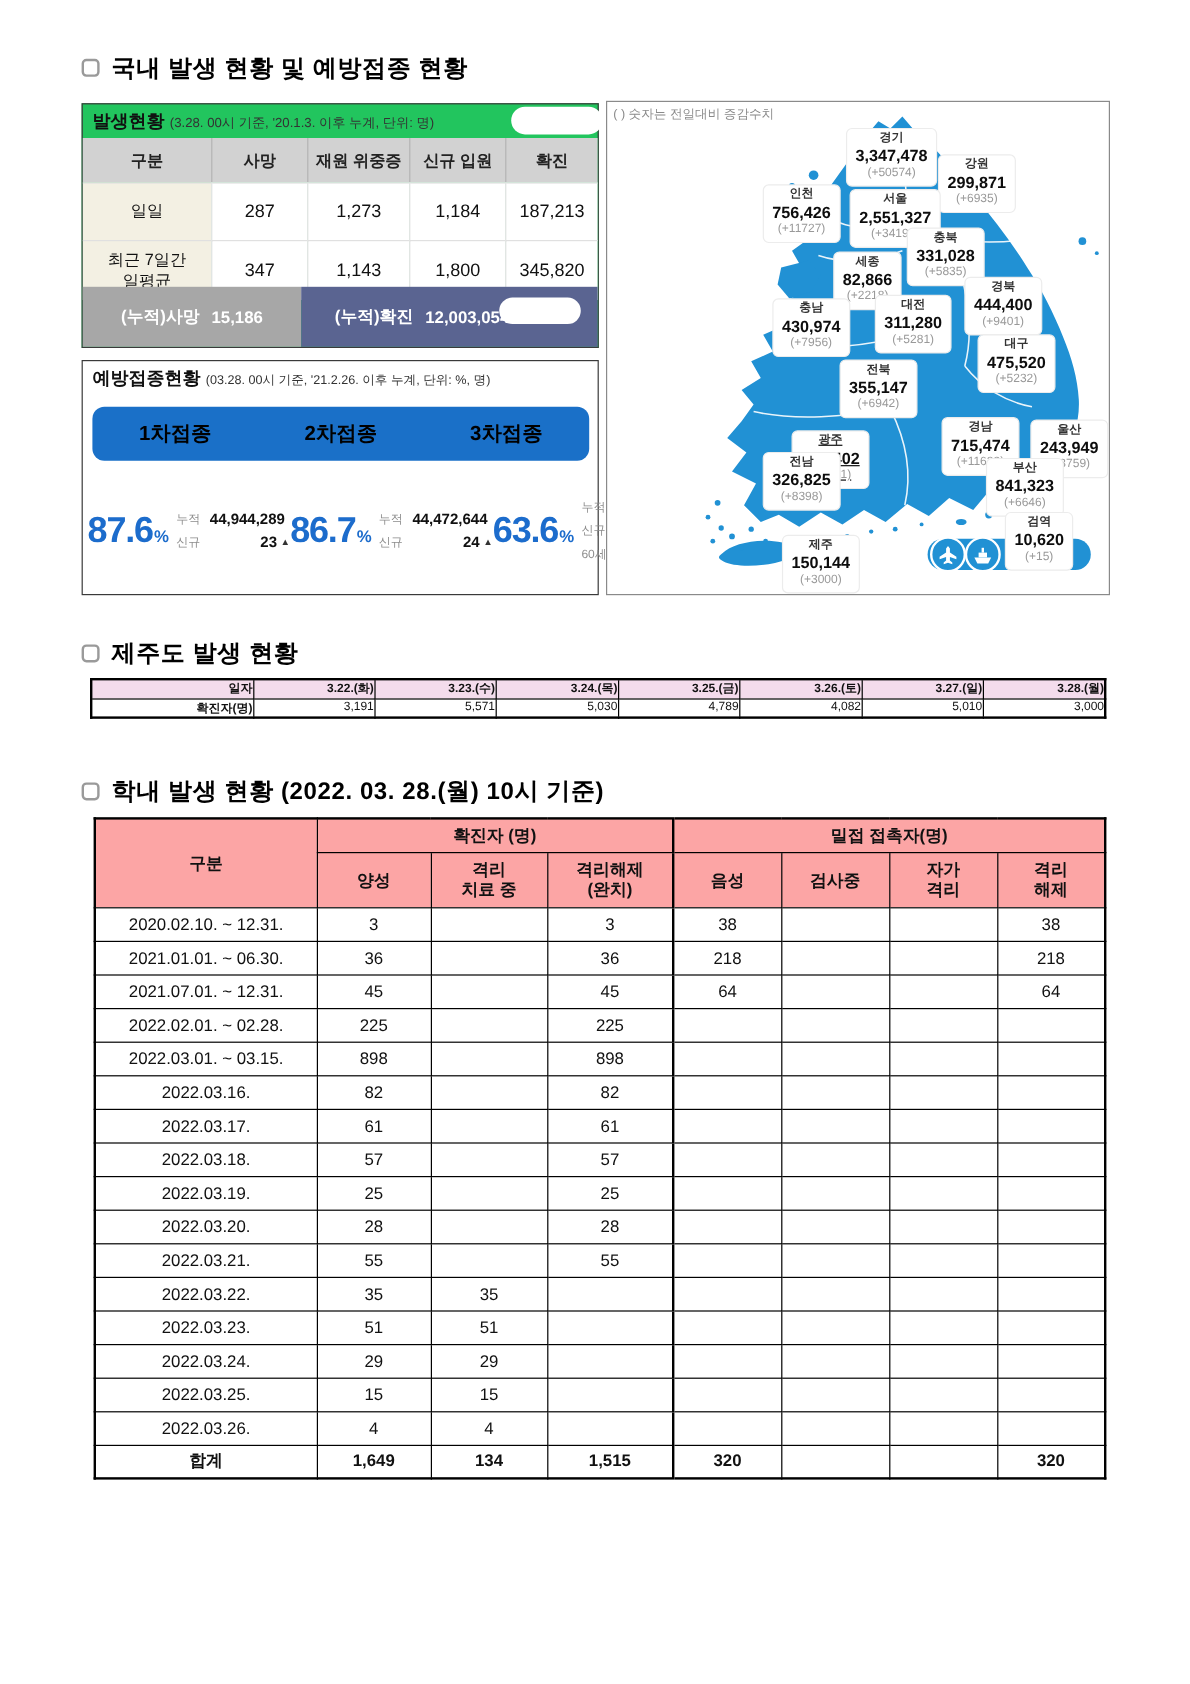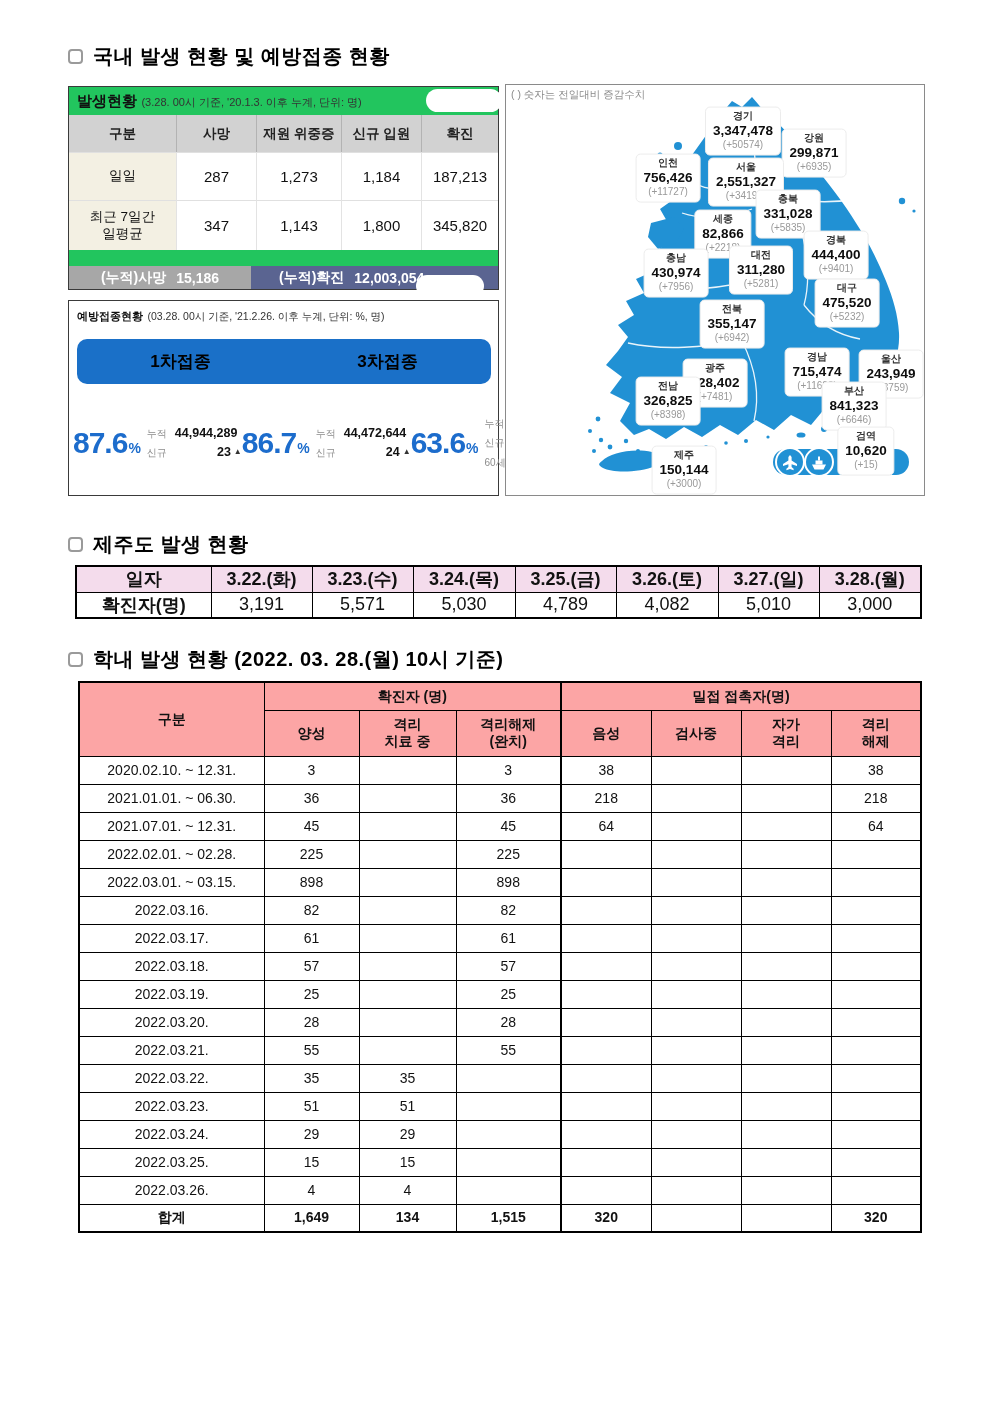--- a/index.html
+++ b/index.html
@@ -17,29 +17,29 @@
   .ob-subtitle { font-size:11px; color:#333; }
   .ob-corner-pill { position:absolute; top:2px; right:-4px; width:76px; height:23px; background:#fff; border-radius:12px; }
   .ob-table { width:100%; }
   .ob-row { display:grid; grid-template-columns:107px 80px 85px 80px auto; }
   .ob-head { height:37px; background:#d2d2d2; }
   .ob-head .ob-cell { display:flex; align-items:center; justify-content:center; font-size:13.5px; font-weight:700; color:#222; border-left:1px solid #b3b3b3; }
   .ob-head .ob-cell:first-child { border-left:none; }
   .ob-data .ob-cell { display:flex; align-items:center; justify-content:center; font-size:15px; background:#fff; border-left:1px solid #e3e3e3; border-top:1px solid #e0e0e0; }
   .ob-data .ob-cell.ob-label { background:#f3f0e3; font-size:13.5px; border-left:none; white-space:pre-line; text-align:center; line-height:1.25; }
   .ob-r1 { height:48px; } .ob-r2 { height:50px; }
-  .ob-footer { position:absolute; left:0; bottom:0; width:100%; height:23px; display:grid; grid-template-columns:182px auto; }
+  .ob-footer { position:absolute; left:0; bottom:0; width:100%; height:50px; display:grid; grid-template-columns:182px auto; }
   .ob-death { background:#a7a7a7; color:#fff; font-size:14px; font-weight:700; display:flex; align-items:center; justify-content:center; gap:10px; }
   .ob-conf  { position:relative; background:#5a6491; color:#fff; font-size:14px; font-weight:700; display:flex; align-items:center; justify-content:flex-start; gap:10px; padding-left:28px; }
   .ob-white-pill { position:absolute; right:14px; top:9px; width:68px; height:22px; background:#fff; border-radius:11px; }
 
   
   .panel-vaccine { position:absolute; left:68px; top:300px; width:431px; height:196px; background:#fff; border:1px solid #3a3a3a; }
   .vx-titlebar { padding:5px 8px 0 8px; white-space:nowrap; }
-  .vx-title { font-size:11px; font-weight:800; }
+  .vx-title { font-size:15px; font-weight:800; }
   .vx-subtitle { font-size:10.5px; color:#333; }
   .vx-bar { position:absolute; left:8px; top:38px; width:414px; height:45px; background:#1a70c8; border-radius:10px; display:flex; }
   .vx-bar-cell { flex:1; display:flex; align-items:center; justify-content:center; color:#000000; font-size:17px; font-weight:800; }
   .vx-stats { position:absolute; left:4px; top:96px; width:424px; height:92px; display:flex; }
   .vx-group { flex:1; display:flex; align-items:center; justify-content:center; gap:7px; }
   .vx-pct { color:#1c6ccc; font-weight:800; font-size:30px; letter-spacing:-1px; white-space:nowrap; }
   .vx-pct-unit { font-size:14px; font-weight:800; margin-left:1px; }
   .vx-mini-row { display:flex; align-items:center; line-height:1.55; }
   .vx-k { font-size:10px; color:#8c8c8c; min-width:28px; }
   .vx-k.wide { min-width:44px; }
@@ -52,21 +52,21 @@
   .panel-map { position:absolute; left:505px; top:84px; width:420px; height:412px; background:#fff; border:1px solid #8a8a8a; }
   .map-note { position:absolute; left:5px; top:3px; font-size:10.5px; color:#8a8a8a; }
   .map-svg { position:absolute; left:0; top:0; width:420px; height:412px; }
   .map-label { position:absolute; transform:translate(-50%,-50%); background:#fff; border:1px solid #ececec; border-radius:5px; padding:2px 7px 3px 7px; text-align:center; line-height:1.25; z-index:2; white-space:nowrap; }
   .ml-name { font-size:10px; font-weight:800; color:#333; }
   .ml-value { font-size:13.5px; font-weight:800; color:#0d0d0d; }
   .ml-delta { font-size:10px; color:#999; }
 
   
   .jeju-table { position:absolute; left:75px; top:565px; border-collapse:collapse; table-layout:fixed; border:2px solid #000; }
-  .jeju-table td { border:1px solid #000; text-align:center; height:26px; font-size:18px; }
+  .jeju-table td { border:1px solid #000; text-align:right; height:16px; font-size:10px; }
   .jeju-table .jj-head td { background:#f4dcec; font-weight:800; }
   .jeju-table .jj-rowlabel { font-weight:800; }
 
   
   .school-table { position:absolute; left:78px; top:681px; border-collapse:collapse; table-layout:fixed; border:2px solid #000; }
   .school-table td { border:1px solid #000; text-align:center; font-size:14px; height:28px; white-space:pre-line; line-height:1.2; }
   .school-table thead td { background:#fca5a5; font-weight:700; }
   .school-table .hdr-group { height:25px; }
   .school-table .hdr-sub td { height:46px; }
   .school-table td.gsep { border-right:2.5px solid #000; }
@@ -128,20 +128,21 @@
     </div>
   </div>
 
   <div class="panel-vaccine">
     <div class="vx-titlebar">
       <span class="vx-title">예방접종현황</span>
       <span class="vx-subtitle">(03.28. 00시 기준, '21.2.26. 이후 누계, 단위: %, 명)</span>
     </div>
     <div class="vx-bar">
       <div class="vx-bar-cell">1차접종</div>
+      <div class="vx-bar-cell">2차접종</div>
       <div class="vx-bar-cell">3차접종</div>
     </div>
     <div class="vx-stats">
       <div class="vx-group">
         <div class="vx-pct"><span>87.6</span><span class="vx-pct-unit">%</span></div>
         <div class="vx-mini">
           <div class="vx-mini-row">
               <span class="vx-k">누적</span>
               <span class="vx-v">44,944,289</span>
               <span class="vx-a"></span>
@@ -304,21 +305,21 @@
     <div class="map-label" style="left:311px;top:287px;">
         <div class="ml-name">경남</div>
         <div class="ml-value">715,474</div>
         <div class="ml-delta">(+11623)</div>
       </div>
     <div class="map-label" style="left:385px;top:289px;">
         <div class="ml-name">울산</div>
         <div class="ml-value">243,949</div>
         <div class="ml-delta">(+3759)</div>
       </div>
-    <div class="map-label" style="left:209px;top:298px;">
+    <div class="map-label" style="left:186px;top:298px;text-decoration:underline;">
         <div class="ml-name">광주</div>
         <div class="ml-value">328,402</div>
         <div class="ml-delta">(+7481)</div>
       </div>
     <div class="map-label" style="left:162px;top:316px;">
         <div class="ml-name">전남</div>
         <div class="ml-value">326,825</div>
         <div class="ml-delta">(+8398)</div>
       </div>
     <div class="map-label" style="left:348px;top:321px;">

